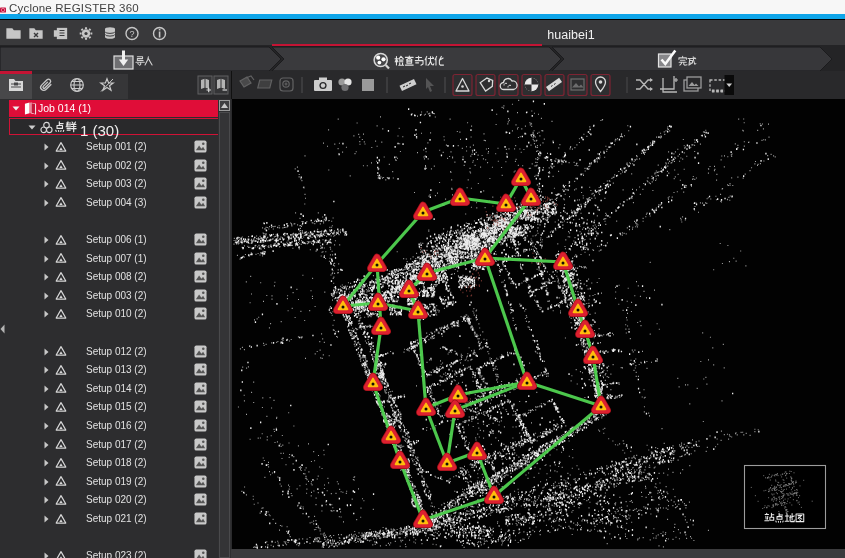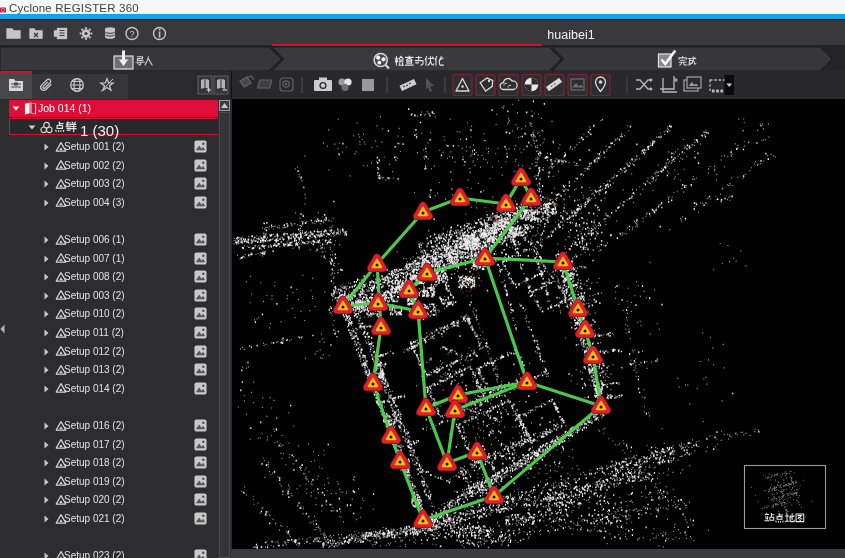--- a/index.html
+++ b/index.html
@@ -14,21 +14,21 @@
   color:#f2f2f2; font-size:12.5px; }
 #tabbar { position:absolute; left:0; top:45px; width:845px; height:26px; background:#242426; }
 #lpanel { position:absolute; left:0; top:71px; width:271px; height:487px; background:#2d2d2f; }
 #ltools { position:absolute; left:0; top:0; width:231px; height:28px; background:#2a2a2c; }
 #ltools .lsel { position:absolute; left:0; top:2.5px; width:32px; height:25.5px; background:#48484a; }
 #ltools .redline { position:absolute; left:0; top:0; width:32px; height:2.5px; background:#c41434; }
 #ltools .lzone { position:absolute; left:0; top:2.5px; width:128px; height:25.5px; background:#363638; }
 #tree { position:absolute; left:0; top:28px; width:231px; height:459px; background:#2d2d2f; }
 .trow { position:absolute; left:0; width:231px; height:18px; color:#e2e2e2; font-size:10px; }
 .trow .ticon { position:absolute; left:55px; top:2.5px; width:12px; height:12px; }
-.trow .tlab { position:absolute; left:64px; top:3px; }
+.trow .tlab { position:absolute; left:86px; top:3px; }
 .trow .imico { position:absolute; left:194px; top:2px; width:13px; height:13px; }
 .trow .imico svg { width:13px; height:13px; }
 #jobrow { position:absolute; left:9px; top:1px; width:215px; height:16.5px; background:#e00d38; color:#fff; font-size:10.5px; }
 #grouprow { position:absolute; left:9px; top:19px; width:215px; height:17px; background:#29292b;
   border:1px solid #d01236; color:#eee; font-size:15px; }
 #scroll { position:absolute; left:218px; top:0px; width:13px; height:459px; background:#2f2f31; }
 #scroll .upbox { position:absolute; left:1px; top:1px; width:11px; height:11px; background:#3e3e40; border:1px solid #9a9a9a; }
 #scroll .track { position:absolute; left:1px; top:13px; width:11px; height:446px; background:#343436; border:1px solid #4a4a4c; }
 #mainbar { position:absolute; left:231px; top:71px; width:614px; height:28px; background:#29292b; border-left:1px solid #111; }
 #viewport { position:absolute; left:231px; top:99px; width:614px; height:450px; background:#010101; }
@@ -346,35 +346,20 @@
           <path d="M8 2.2 L14.4 13.4 L1.6 13.4 Z" fill="none" stroke="#d8d8d8" stroke-width="1.6" stroke-linejoin="round"></path>
           <path d="M8 8.2 L10.2 11.9 L5.8 11.9 Z" fill="#d8d8d8"></path>
         </svg>
 <span class="tlab">Setup 010 (2)</span>
 <span class="imico"><svg viewBox="0 0 14 14">
             <rect x="0.5" y="0.5" width="13" height="13" rx="2" fill="#c9c9c9"></rect>
             <path d="M2 11 L5.5 6 L8 9.5 L9.8 7.4 L12 11 Z" fill="#555"></path>
             <circle cx="10" cy="4" r="1.4" fill="#555"></circle>
           </svg></span>
 </div>
-<div class="trow" style="top:225.0px">
-<svg class="arrs" style="position:absolute;left:44px;top:5px;width:5px;height:8px;" viewBox="0 0 5 8">
-          <path d="M0.5 0.5 L4.5 4 L0.5 7.5 Z" fill="#c8c8c8"></path>
-        </svg>
-<svg class="ticon" viewBox="0 0 16 16">
-          <path d="M8 2.2 L14.4 13.4 L1.6 13.4 Z" fill="none" stroke="#d8d8d8" stroke-width="1.6" stroke-linejoin="round"></path>
-          <path d="M8 8.2 L10.2 11.9 L5.8 11.9 Z" fill="#d8d8d8"></path>
-        </svg>
-<span class="tlab">Setup 011 (2)</span>
-<span class="imico"><svg viewBox="0 0 14 14">
-            <rect x="0.5" y="0.5" width="13" height="13" rx="2" fill="#c9c9c9"></rect>
-            <path d="M2 11 L5.5 6 L8 9.5 L9.8 7.4 L12 11 Z" fill="#555"></path>
-            <circle cx="10" cy="4" r="1.4" fill="#555"></circle>
-          </svg></span>
-</div>
 <div class="trow" style="top:243.6px">
 <svg class="arrs" style="position:absolute;left:44px;top:5px;width:5px;height:8px;" viewBox="0 0 5 8">
           <path d="M0.5 0.5 L4.5 4 L0.5 7.5 Z" fill="#c8c8c8"></path>
         </svg>
 <svg class="ticon" viewBox="0 0 16 16">
           <path d="M8 2.2 L14.4 13.4 L1.6 13.4 Z" fill="none" stroke="#d8d8d8" stroke-width="1.6" stroke-linejoin="round"></path>
           <path d="M8 8.2 L10.2 11.9 L5.8 11.9 Z" fill="#d8d8d8"></path>
         </svg>
 <span class="tlab">Setup 012 (2)</span>
 <span class="imico"><svg viewBox="0 0 14 14">
@@ -400,20 +385,35 @@
 </div>
 <div class="trow" style="top:280.8px">
 <svg class="arrs" style="position:absolute;left:44px;top:5px;width:5px;height:8px;" viewBox="0 0 5 8">
           <path d="M0.5 0.5 L4.5 4 L0.5 7.5 Z" fill="#c8c8c8"></path>
         </svg>
 <svg class="ticon" viewBox="0 0 16 16">
           <path d="M8 2.2 L14.4 13.4 L1.6 13.4 Z" fill="none" stroke="#d8d8d8" stroke-width="1.6" stroke-linejoin="round"></path>
           <path d="M8 8.2 L10.2 11.9 L5.8 11.9 Z" fill="#d8d8d8"></path>
         </svg>
 <span class="tlab">Setup 014 (2)</span>
+<span class="imico"><svg viewBox="0 0 14 14">
+            <rect x="0.5" y="0.5" width="13" height="13" rx="2" fill="#c9c9c9"></rect>
+            <path d="M2 11 L5.5 6 L8 9.5 L9.8 7.4 L12 11 Z" fill="#555"></path>
+            <circle cx="10" cy="4" r="1.4" fill="#555"></circle>
+          </svg></span>
+</div>
+<div class="trow" style="top:299.4px">
+<svg class="arrs" style="position:absolute;left:44px;top:5px;width:5px;height:8px;" viewBox="0 0 5 8">
+          <path d="M0.5 0.5 L4.5 4 L0.5 7.5 Z" fill="#c8c8c8"></path>
+        </svg>
+<svg class="ticon" viewBox="0 0 16 16">
+          <path d="M8 2.2 L14.4 13.4 L1.6 13.4 Z" fill="none" stroke="#d8d8d8" stroke-width="1.6" stroke-linejoin="round"></path>
+          <path d="M8 8.2 L10.2 11.9 L5.8 11.9 Z" fill="#d8d8d8"></path>
+        </svg>
+<span class="tlab">Setup 015 (2)</span>
 <span class="imico"><svg viewBox="0 0 14 14">
             <rect x="0.5" y="0.5" width="13" height="13" rx="2" fill="#c9c9c9"></rect>
             <path d="M2 11 L5.5 6 L8 9.5 L9.8 7.4 L12 11 Z" fill="#555"></path>
             <circle cx="10" cy="4" r="1.4" fill="#555"></circle>
           </svg></span>
 </div>
 <div class="trow" style="top:318.0px">
 <svg class="arrs" style="position:absolute;left:44px;top:5px;width:5px;height:8px;" viewBox="0 0 5 8">
           <path d="M0.5 0.5 L4.5 4 L0.5 7.5 Z" fill="#c8c8c8"></path>
         </svg>

